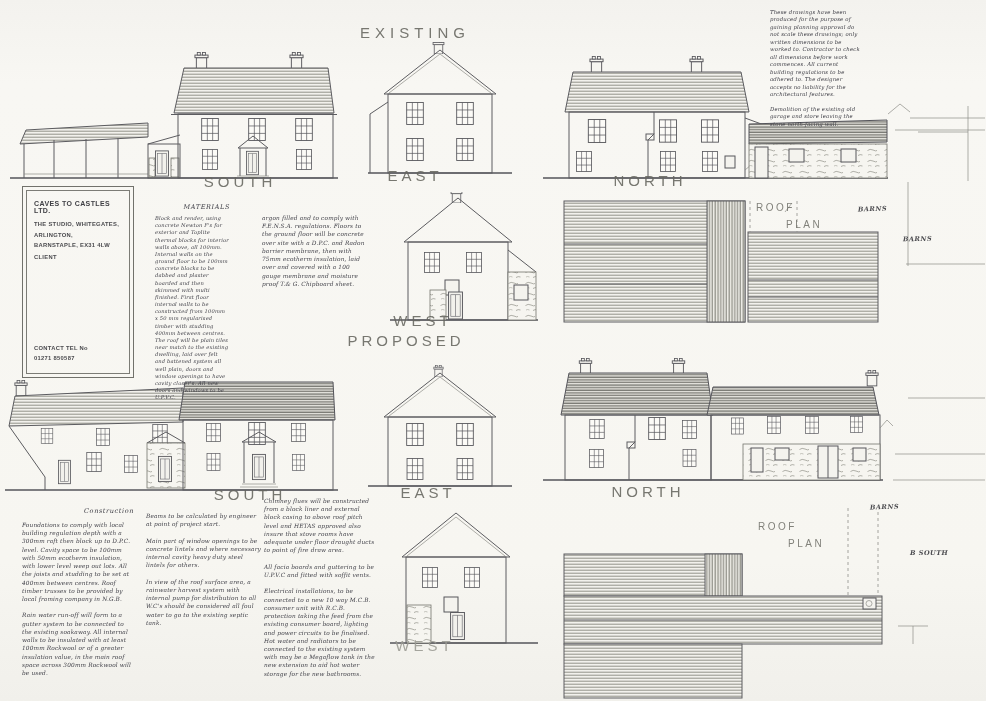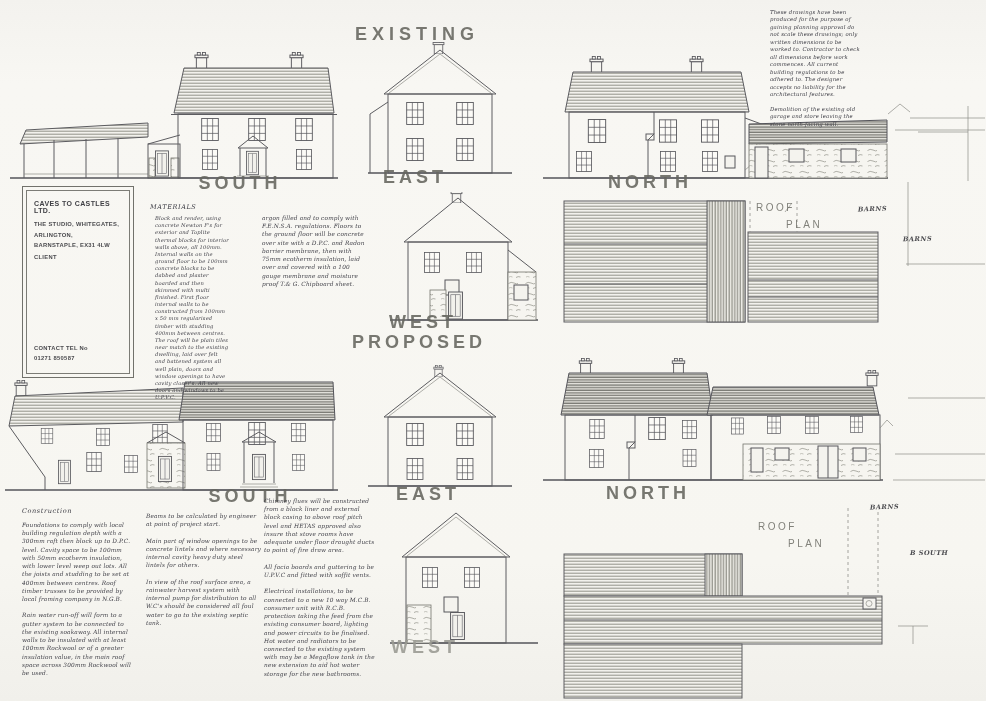--- a/index.html
+++ b/index.html
@@ -2,29 +2,29 @@
 <html><head>
 <meta charset="utf-8">
 <style>
   html,body{margin:0;padding:0;background:#e6e5e1;}
   .sheet{position:relative;width:986px;height:701px;overflow:hidden;
     background:linear-gradient(180deg,#f3f2ee 0%,#f8f7f3 12%,#f7f6f1 80%,#f1f0eb 100%);
     font-family:"DejaVu Serif",serif;}
   .abs{position:absolute;}
   
   .arch{font-family:"Liberation Sans","DejaVu Sans",sans-serif;color:#66665f;
-    letter-spacing:4px;font-size:18px;font-weight:700;text-align:center;opacity:.88;}
+    letter-spacing:4px;font-size:15px;font-weight:400;text-align:center;opacity:.88;}
   .arch.faint{color:#9a9a92;}
   .rooflab{font-family:Liberation Sans, sans-serif;color:#6d6d66;
     font-size:10px;letter-spacing:2.5px;line-height:17px;opacity:.85;}
   .rooflab .l2{display:block;margin-left:30px;}
   
   .hand{font:italic 5.8px/1.42 "DejaVu Serif",serif;color:#3e3e46;white-space:pre-line;letter-spacing:.15px;}
   .hand.xs{font-size:5.2px;line-height:1.38;}
-  .hand-h{font:italic 6.5px "DejaVu Serif",serif;color:#3a3a42;letter-spacing:.6px;text-align:left;}
+  .hand-h{font:italic 6.5px "DejaVu Serif",serif;color:#3a3a42;letter-spacing:.6px;text-align:right;}
   .ann{font:italic bold 6.5px "DejaVu Serif",serif;color:#4c4c50;letter-spacing:.5px;}
   
   .tblock{border:1.2px solid #71716b;}
   .tblock .inner{position:absolute;left:3px;top:3px;right:3px;bottom:3px;border:1px solid #7c7c76;}
   .tb-co{font-family:"Liberation Sans","DejaVu Sans",sans-serif;font-size:7px;font-weight:bold;
     color:#3f3f44;letter-spacing:.4px;}
   .tb-ln{font-family:"Liberation Sans","DejaVu Sans",sans-serif;font-size:5.8px;font-weight:bold;
     color:#4a4a4e;letter-spacing:.3px;margin-top:4.5px;}
   
   .draw .ln{stroke:#5c5c60;stroke-width:1;fill:none;}
@@ -322,21 +322,21 @@
   <div class="abs arch" style="left:355px;top:24px;width:120px;letter-spacing:5px">EXISTING</div>
 
   <div class="abs hand" style="left:770px;top:9px;width:92px;font-size:5.4px;line-height:1.38"><span>These drawings have been produced for the purpose of gaining planning approval do not scale these drawings; only written dimensions to be worked to. Contractor to check all dimensions before work commences. All current building regulations to be adhered to. The designer accepts no liability for the architectural features.</span>
 
 <span>Demolition of the existing old garage and store leaving the stone north-facing wall.</span></div>
 
   <div class="abs arch" style="left:180px;top:173px;width:120px">SOUTH</div>
   <div class="abs arch" style="left:360px;top:167px;width:110px">EAST</div>
   <div class="abs arch" style="left:595px;top:172px;width:110px">NORTH</div>
   <div class="abs arch" style="left:368px;top:312px;width:110px">WEST</div>
-  <div class="abs arch" style="left:349px;top:332px;width:140px">PROPOSED</div>
+  <div class="abs arch" style="left:336px;top:332px;width:140px">PROPOSED</div>
 
   <div class="abs rooflab" style="left:756px;top:199px">
     <span>ROOF</span>
     <span class="l2">PLAN</span>
   </div>
   <div class="abs ann" style="left:858px;top:205px;transform:rotate(-2deg)">BARNS</div>
   <div class="abs ann" style="left:903px;top:235px;transform:rotate(-1deg)">BARNS</div>
 
   <div class="abs tblock" style="left:22px;top:186px;width:110px;height:190px">
     <div class="inner">

